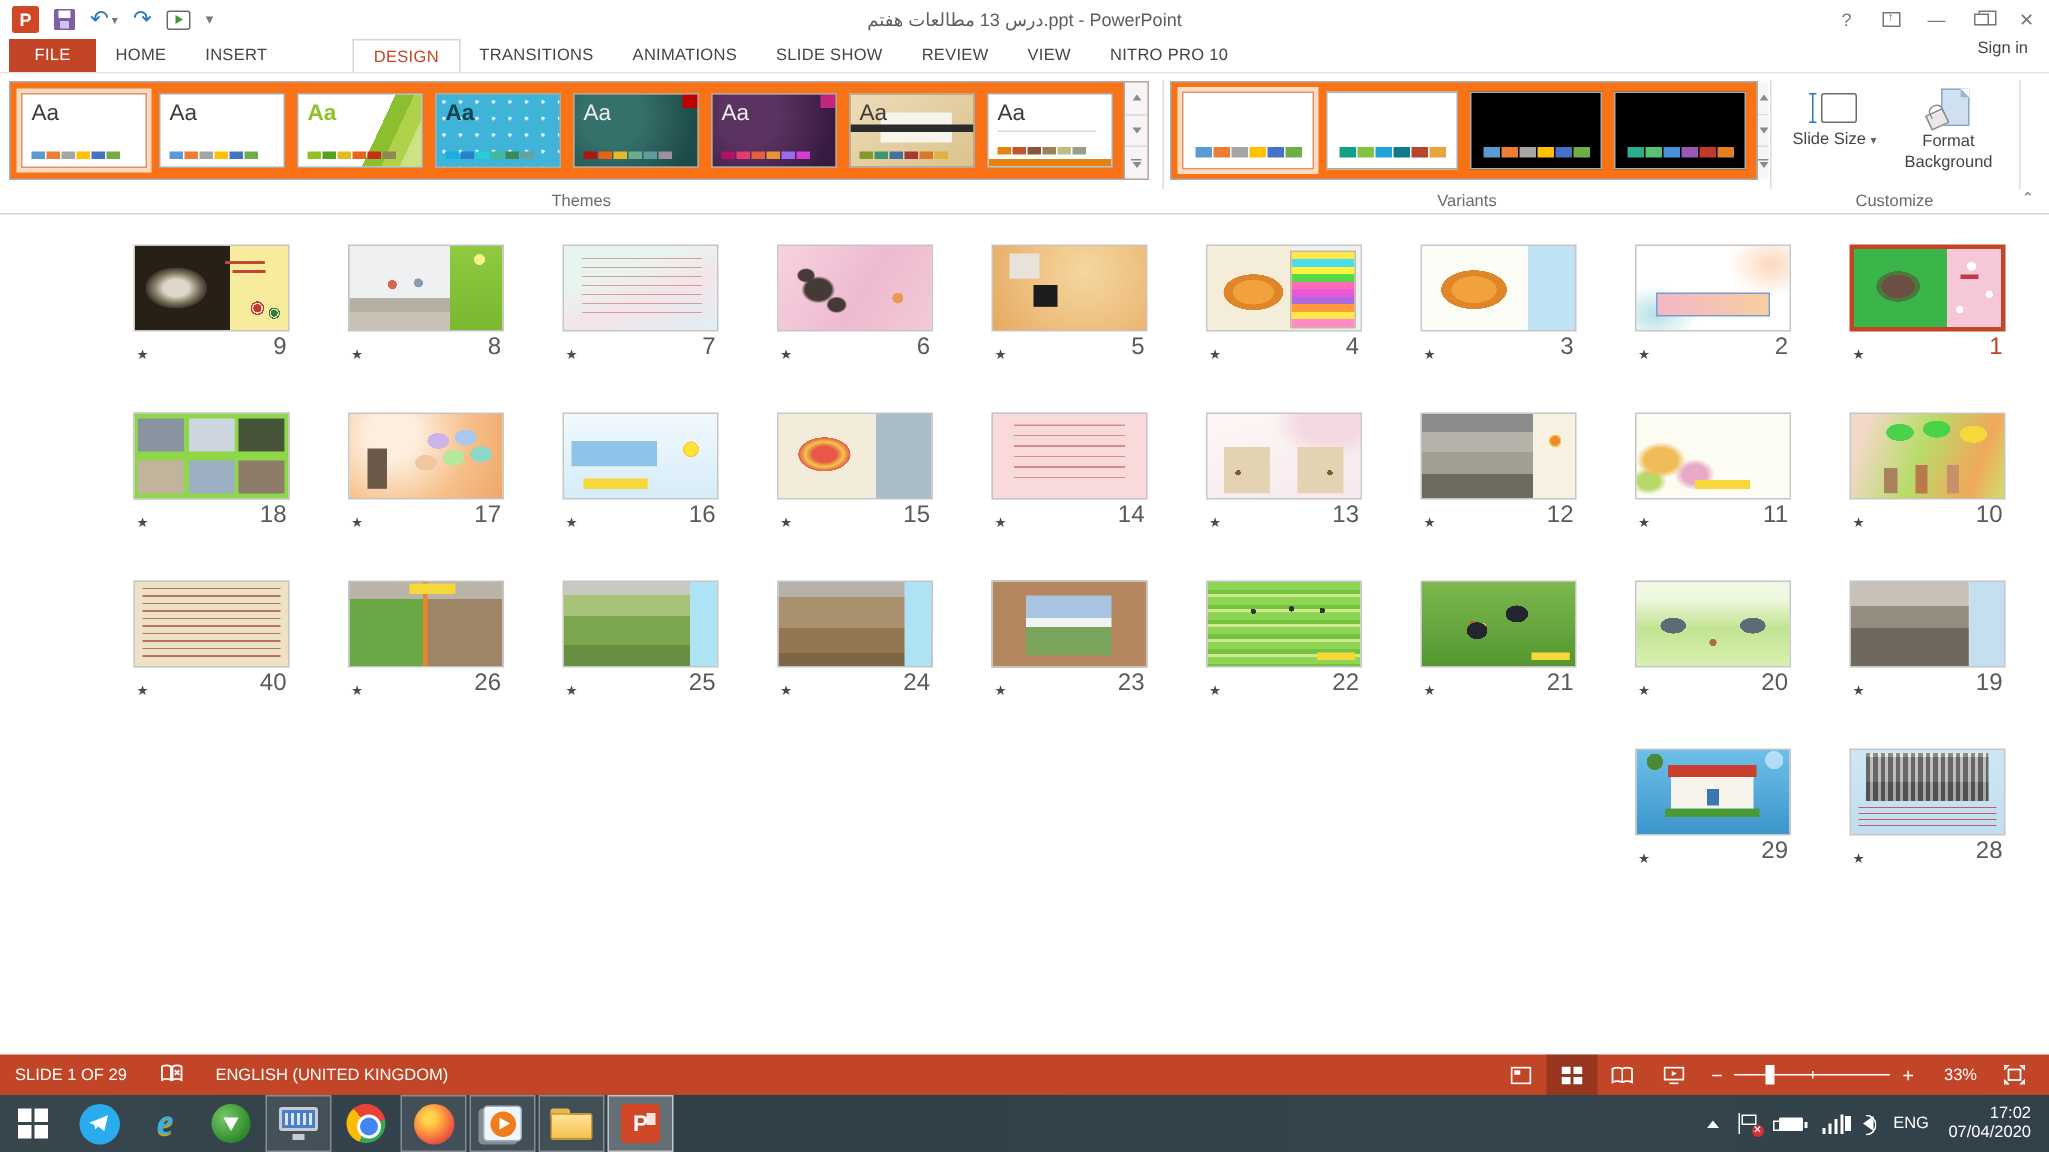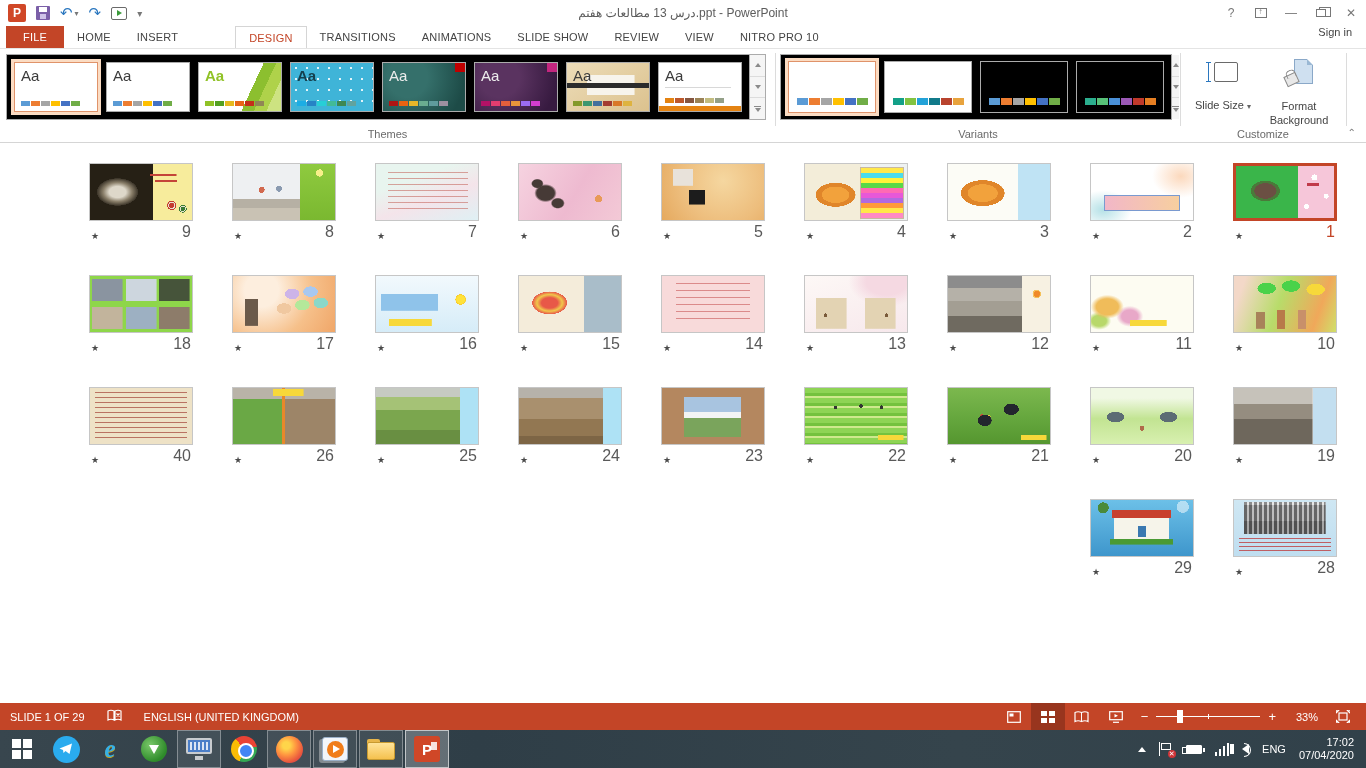--- a/index.html
+++ b/index.html
@@ -35,21 +35,21 @@
   .tab.active { background:#fff; color:#C34527; border:1px solid #d5d5d5; border-bottom:none;margin-left:44px; }
   .signin { margin-left:auto; padding-right:14px; font-size:11px; color:#444; }
 
   
   .ribbon { height:95px; background:#fff; position:relative; border-bottom:1px solid #d5d5d5; border-top:1px solid #e4e4e4; }
   .vsep { position:absolute; top:4px; bottom:16px; width:1px; background:#dcdcdc; }
   .group-label { position:absolute; bottom:2px; left:0; right:0; text-align:center; font-size:11px; color:#6a6a6a; }
   .themes-group { position:absolute; left:0; top:0; width:775px; height:100%; }
   .variants-group { position:absolute; left:776px; top:0; width:404px; height:100%; }
   .customize-group { position:absolute; left:1181px; top:0; width:164px; height:100%; }
-  .gallery-frame { position:absolute; top:5px; display:flex; border:1px solid #ababab; background:#000000; }
+  .gallery-frame { position:absolute; top:5px; display:flex; border:1px solid #ababab; background:#f97316; }
   .themes-group .gallery-frame { left:6px; width:760px; height:66px; }
   .variants-group .gallery-frame { left:4px; width:392px; height:66px; }
   .gallery-items { display:flex; align-items:center; padding:2px 3px; flex:1; }
   .gallery-scroll { width:16px; border-left:1px solid #ababab; display:flex; flex-direction:column; }
   .gscroll-btn { flex:1; display:flex; align-items:center; justify-content:center; background:#f5f5f5; border-bottom:1px solid #dcdcdc; }
   .gscroll-btn:last-child { border-bottom:none; }
   .tri-up { width:0; height:0; border-left:3px solid transparent; border-right:3px solid transparent; border-bottom:4px solid #8a8a8a; }
   .tri-down { width:0; height:0; border-left:3px solid transparent; border-right:3px solid transparent; border-top:4px solid #8a8a8a; }
   .tri-more { display:flex; flex-direction:column; align-items:center; gap:1px; }
   .tri-more::before { content:""; width:7px; height:1px; background:#8a8a8a; }
@@ -70,21 +70,21 @@
   .th8::after { content:""; position:absolute; bottom:0; left:0; right:0; height:5px; background:#E48312; }
   .th8 .sw-row { bottom:8px; }
   .th8::before { content:""; position:absolute; top:24px; left:6px; right:10px; height:1px; background:#d8d8d8; }
 
   .variant { width:88px; height:52px; border:1px solid #ababab; margin:0 4px; position:relative; background:#fff; flex:none; }
   .variant.selected { box-shadow:0 0 0 3px #FBDCC3; border-color:#E0936A; }
   .variant .sw-row { position:absolute; bottom:7px; left:8px; display:flex; gap:1px; }
   .variant .sw { width:11px; height:7px; }
 
   .customize-buttons { position:absolute; top:4px; left:4px; display:flex; }
-  .big-btn { width:76px; height:80px; display:flex; flex-direction:column; align-items:center; padding-top:6px; gap:12px; }
+  .big-btn { width:76px; height:80px; display:flex; flex-direction:column; align-items:center; padding-top:6px; gap:0; }
   .big-btn .blabel { font-size:11px; color:#444; text-align:center; line-height:14px; }
   .slidesize-glyph { width:30px; height:24px; position:relative; margin-top:3px; }
   .slidesize-glyph .rect { position:absolute; right:0; top:0; width:24px; height:20px; border:1.5px solid #6a6a6a; border-radius:2px; background:#fff; }
   .slidesize-glyph .measure { position:absolute; left:0; top:0; width:1px; height:20px; background:#2B77BF; }
   .slidesize-glyph .measure::before,.slidesize-glyph .measure::after { content:""; position:absolute; left:-2px; width:5px; height:1px; background:#2B77BF; }
   .slidesize-glyph .measure::after { bottom:0; }
   .fmtbg-glyph { width:28px; height:28px; position:relative; }
   .fmtbg-glyph .page { position:absolute; right:0; top:0; width:19px; height:25px; background:#cfe0f0; border:1px solid #8aa8c8; }
   .fmtbg-glyph .page::before { content:""; position:absolute; right:-1px; top:-1px; border-top:6px solid #fff; border-left:6px solid #9ab8d4; }
   .fmtbg-glyph .bucket { position:absolute; left:0; bottom:2px; width:13px; height:11px; background:#e8e8e8; border:1px solid #8a8a8a; transform:rotate(-25deg); }

